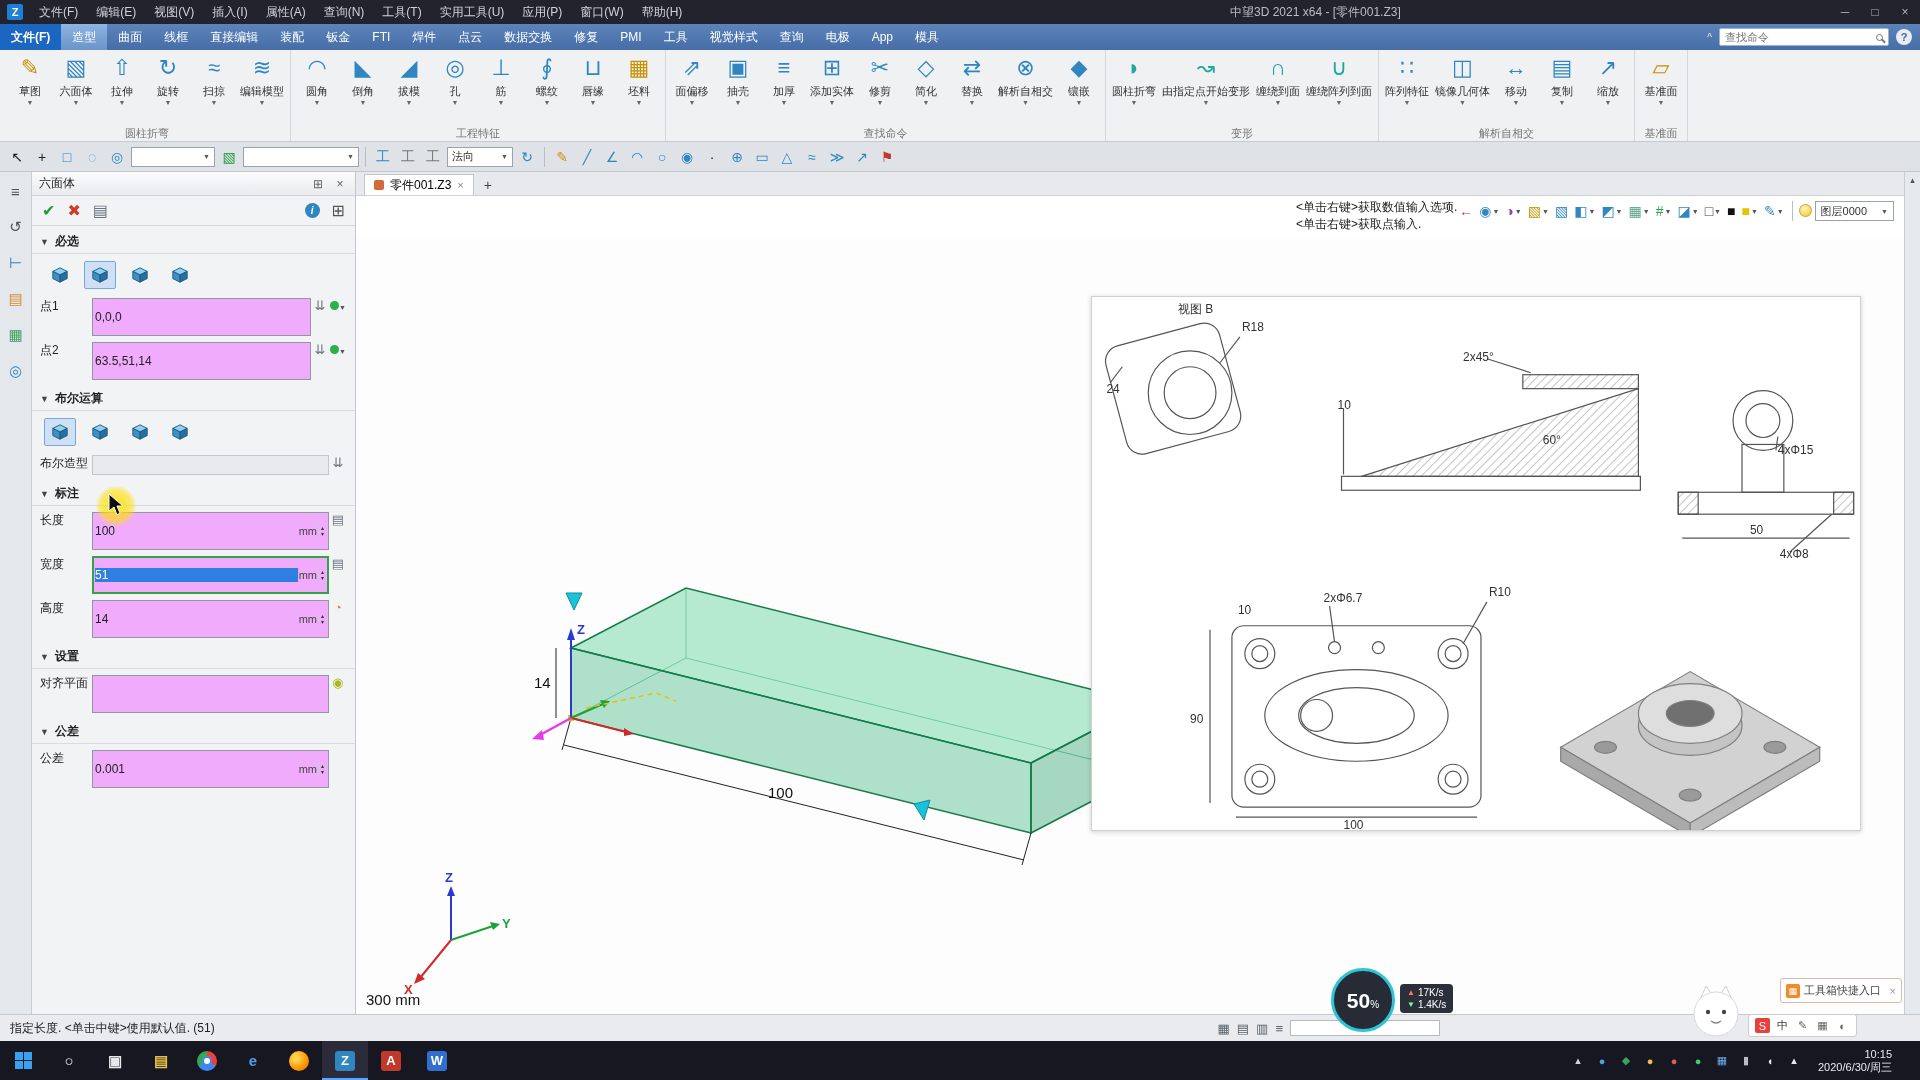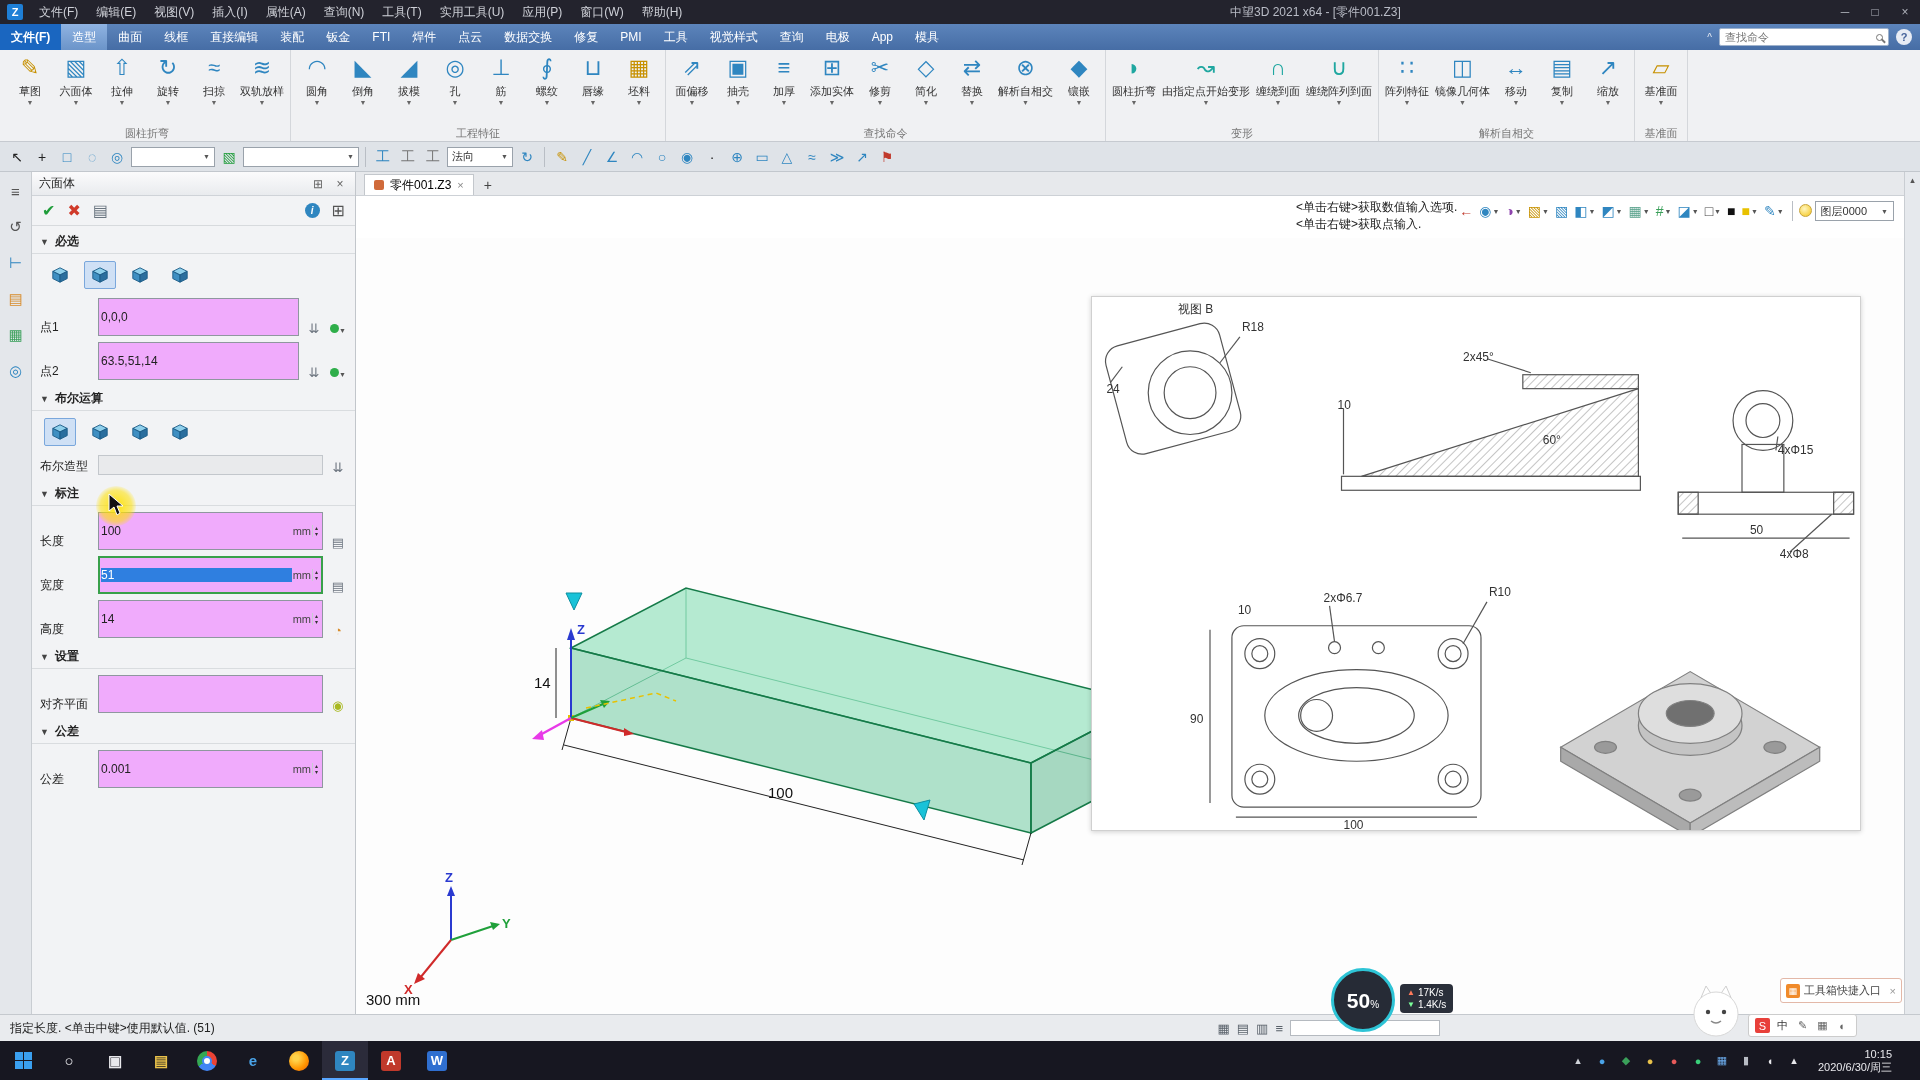--- a/index.html
+++ b/index.html
@@ -55,21 +55,21 @@
   .panel-head{height:24px;display:flex;align-items:center;padding:0 7px;background:linear-gradient(#fbfbfc,#e9ebee);border-bottom:1px solid #cfd3d8;color:#222;gap:6px}
   .ph-title{font-weight:normal}
   .ph-sp{flex:1}
   .ph-ic{color:#666;font-size:12px;width:16px;text-align:center}
   .panel-actions{height:30px;display:flex;align-items:center;gap:12px;padding:0 10px;border-bottom:1px solid #d7dadd}
   .act{font-size:16px;cursor:default}
   .act.circle{width:15px;height:15px;border-radius:50%;font-size:10px;font-weight:bold;display:flex;align-items:center;justify-content:center;font-style:italic}
   .pa-sp{flex:1}
   .sec{display:flex;align-items:center;gap:6px;padding:7px 8px 3px;font-weight:bold;color:#222;border-bottom:1px solid #d9dcdf;margin-bottom:3px}
   .tri{font-size:9px;color:#444}
-  .row{display:flex;align-items:flex-end;padding:3px 8px;gap:6px}
+  .row{display:flex;align-items:flex-start;padding:3px 8px;}
   .rlab{width:52px;color:#222;flex:0 0 auto}
   .field{flex:1;display:flex;align-items:center;border:1px solid #8f979f;background:#f0abfc;height:38px;padding:0 2px;min-width:0}
   .field input{border:0;outline:0;flex:1;font-size:12px;min-width:0;font-family:inherit;background:transparent;color:#222}
   .field.active{border:2px solid #39a04a;padding:0 1px}
   .field.active input{background:#2f7fe0;color:#fff}
   .unit{color:#444;font-size:11px;margin:0 1px;flex:0 0 auto}
   .spin{display:flex;flex-direction:column;font-size:6px;color:#333;line-height:6px;border-left:1px solid #c7ccd1;padding:0 2px;flex:0 0 auto}
   .row-icon{width:18px;font-size:13px;color:#6e7680;text-align:center;flex:0 0 auto}
   .greendot{width:9px;height:9px;border-radius:50%;background:#2fae4a;display:inline-block}
   .dd-small{font-size:7px;color:#555}
@@ -228,21 +228,21 @@
               <div class="rlabel">旋转</div>
               <div class="rarrow">▼</div>
             </div>
             <div class="rtool">
               <div class="ricon" style="color: rgb(47, 134, 192);">≈</div>
               <div class="rlabel">扫掠</div>
               <div class="rarrow">▼</div>
             </div>
             <div class="rtool">
               <div class="ricon" style="color: rgb(47, 134, 192);">≋</div>
-              <div class="rlabel">双轨放样</div>
+              <div class="rlabel">编辑模型</div>
               <div class="rarrow">▼</div>
             </div>
           </div>
           <div class="rgroup-label">圆柱折弯</div>
         </div>
         <div class="rgroup">
           <div class="rtools">
             <div class="rtool">
               <div class="ricon" style="color: rgb(47, 134, 192);">◠</div>
               <div class="rlabel">圆角</div>

